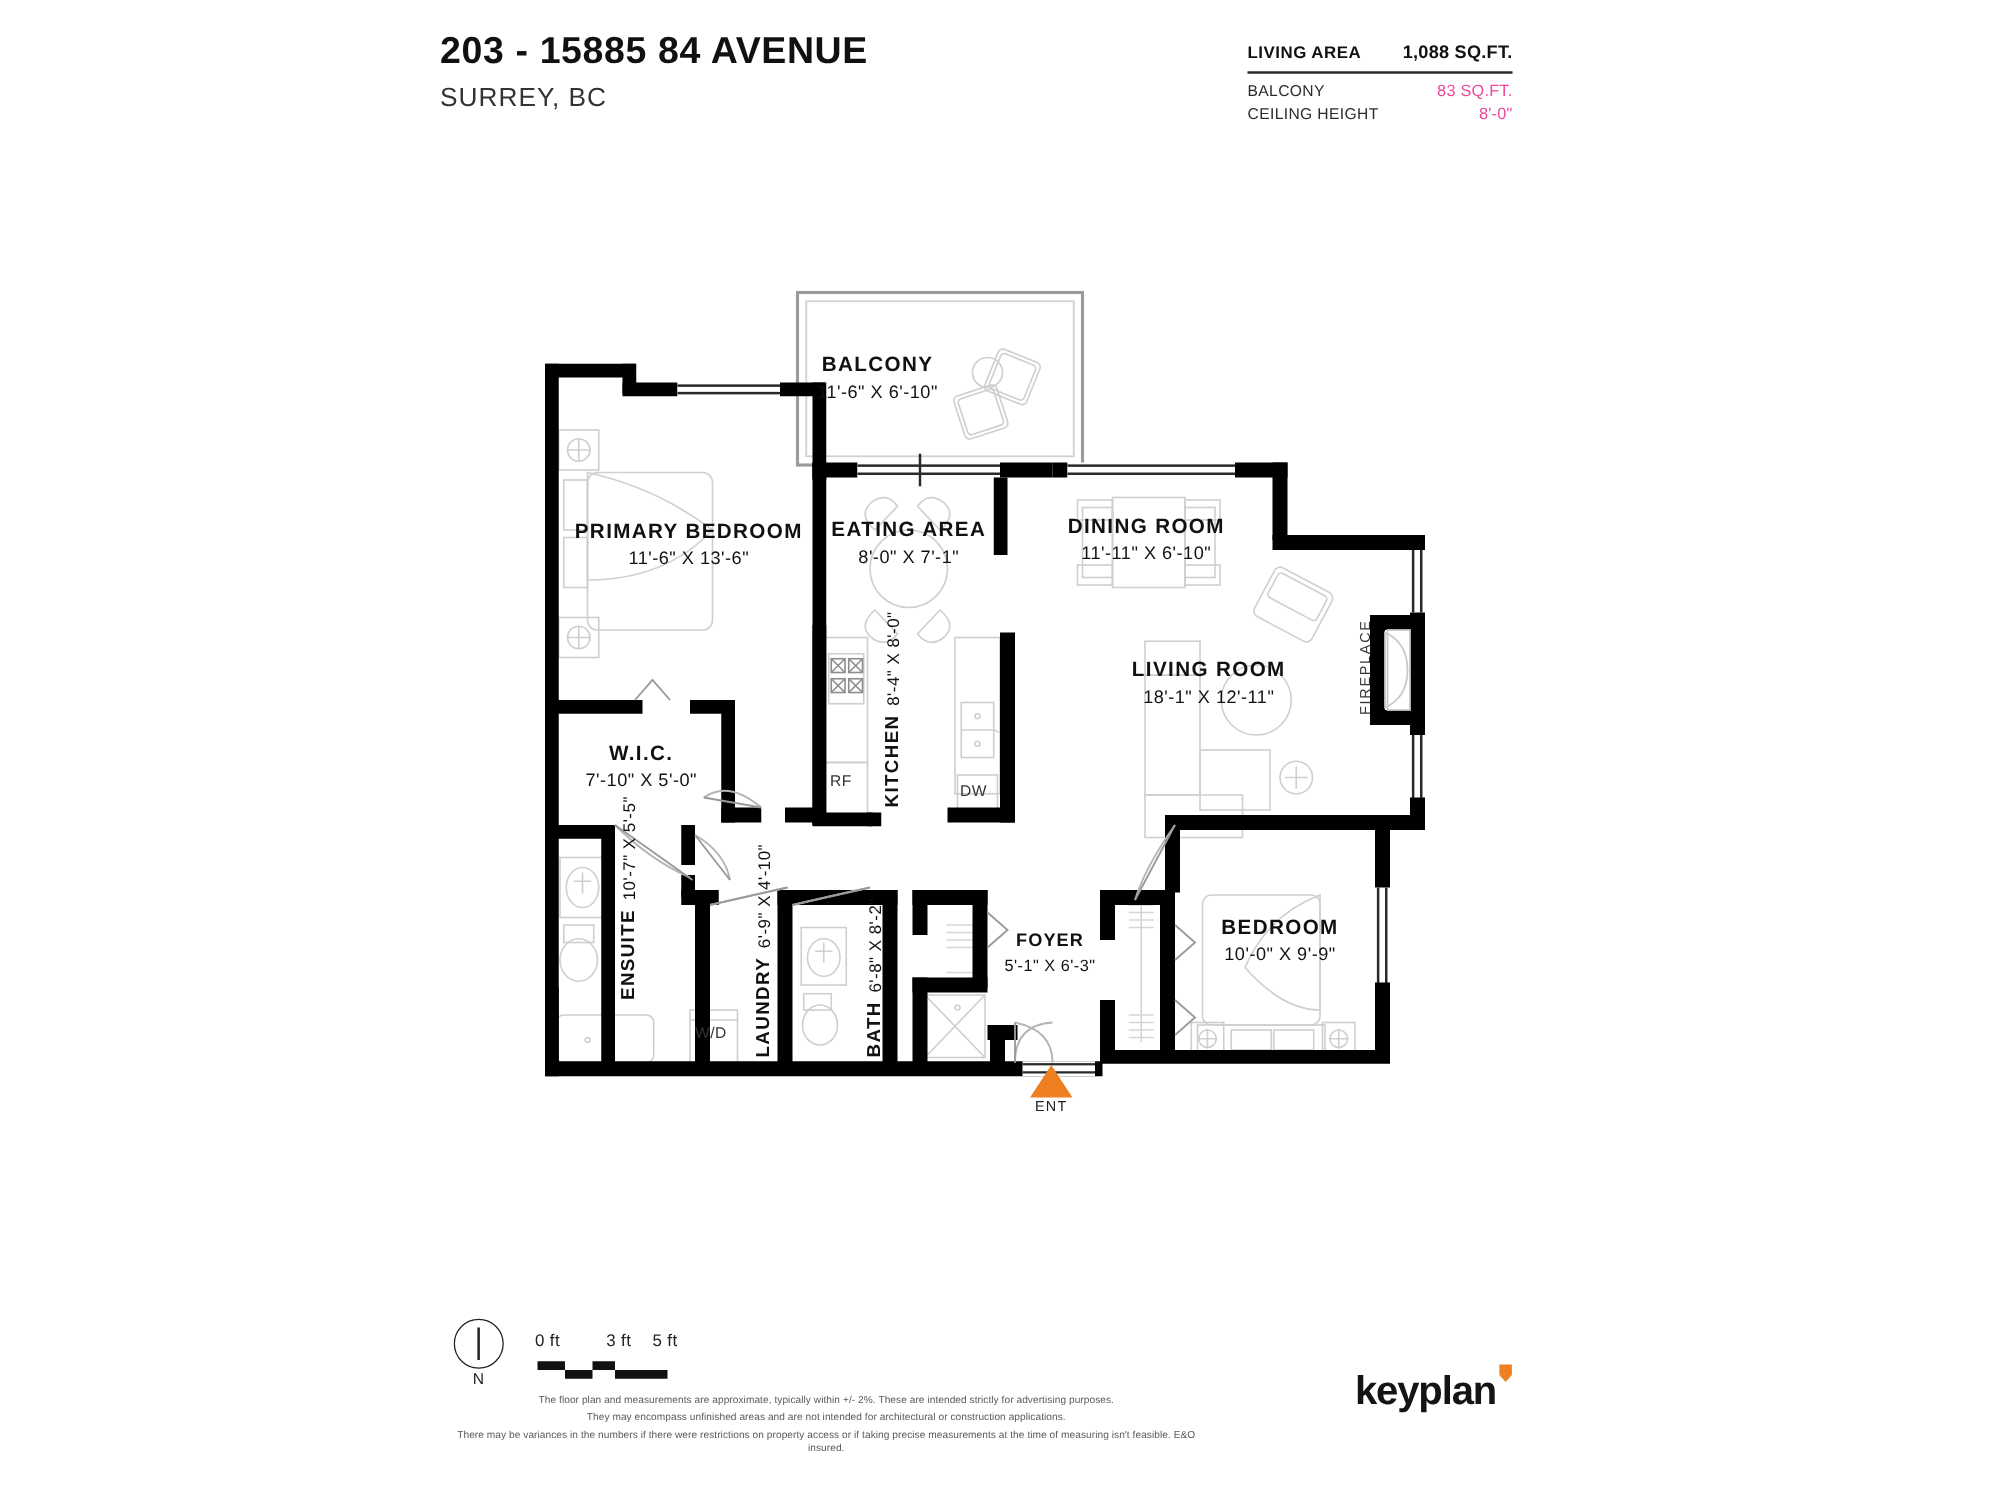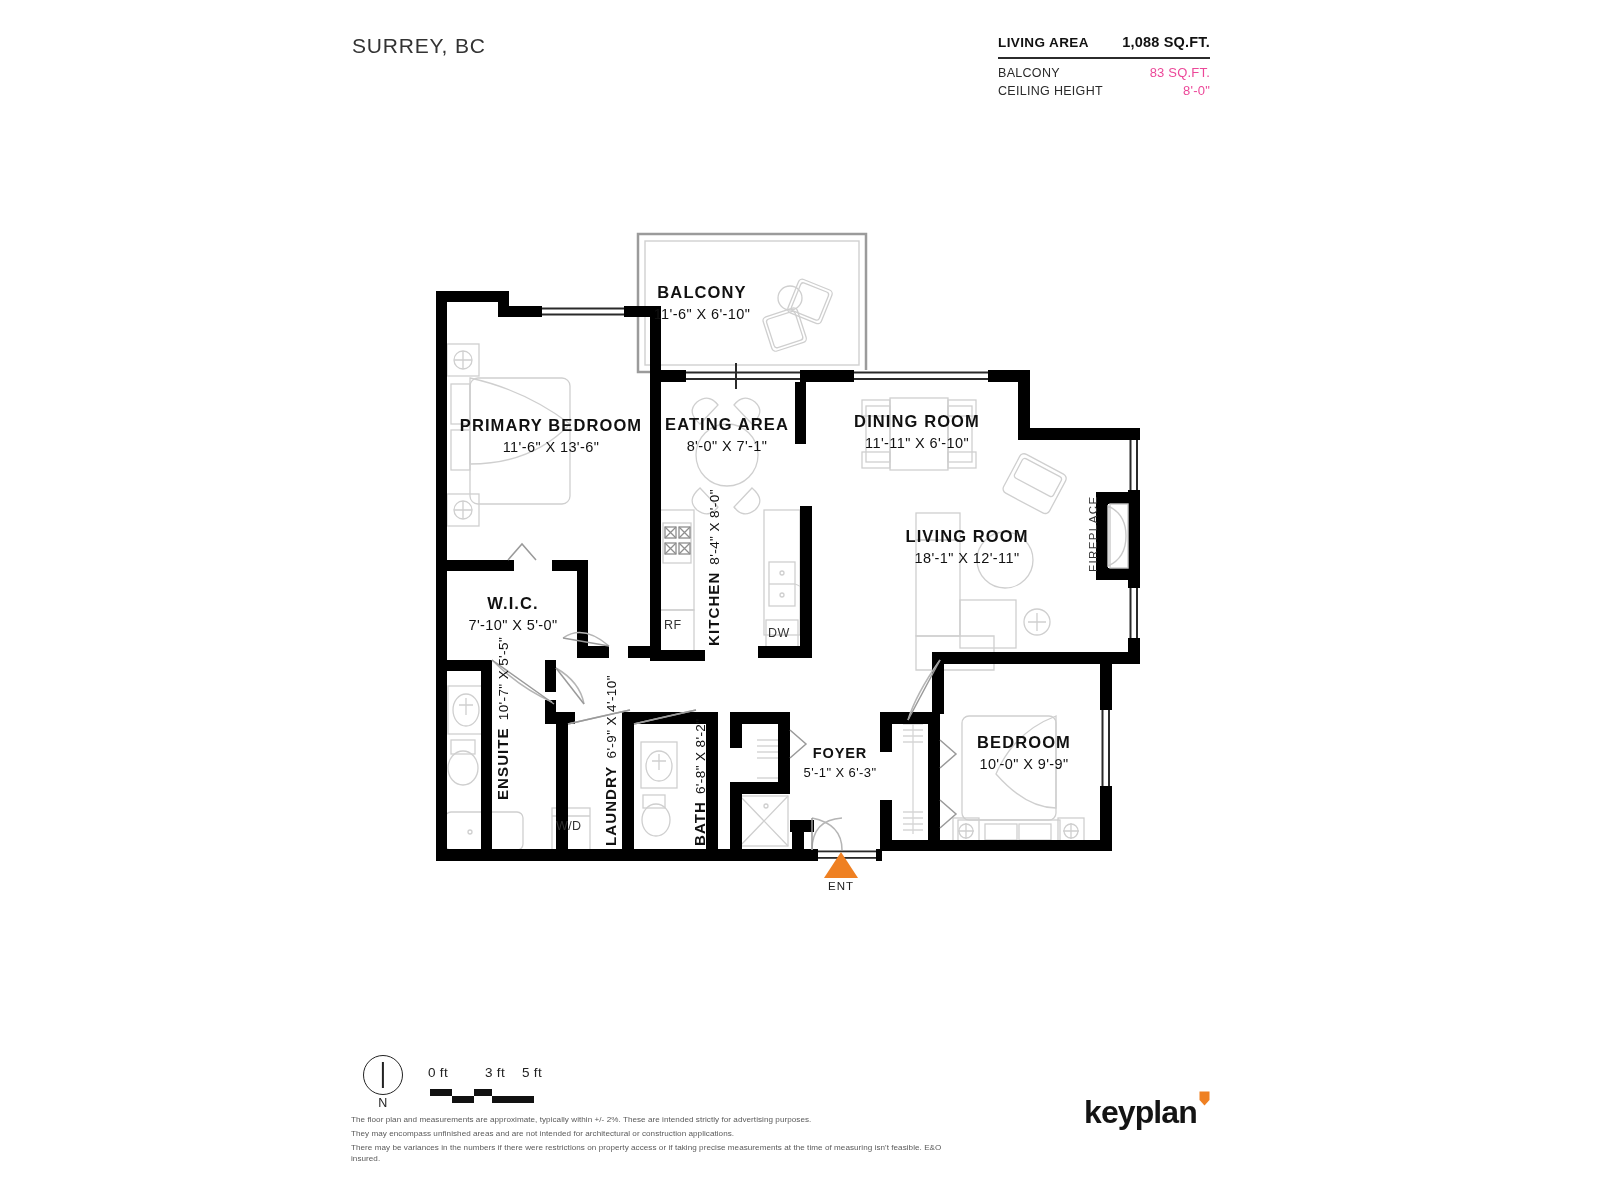--- a/index.html
+++ b/index.html
@@ -47,32 +47,33 @@
   #compass{position:absolute;left:360px;top:1055px;width:46px;text-align:center;}
   #compass-circle{width:38px;height:38px;border:1.6px solid #222;border-radius:50%;position:relative;margin:0 auto;}
   #compass-needle{position:absolute;left:50%;top:6px;width:2.2px;height:26px;background:#222;transform:translateX(-50%);}
   #compass-n{font-size:12.5px;color:#222;margin-top:1px;letter-spacing:.5px;}
 
   #scalebar{position:absolute;left:428px;top:1065px;}
   #scale-ticks{position:relative;height:20px;width:125px;}
   #scale-ticks span{position:absolute;font-size:13.5px;color:#222;letter-spacing:.3px;}
   #scale-graphic{position:absolute;left:0;top:22px;}
 
-  #disclaimer{position:absolute;left:351px;top:1114px;width:620px;}
+  #disclaimer{position:absolute;left:351px;top:1114px;width:620px;text-align:center;}
   #disclaimer p{margin:0 0 2.5px 0;font-size:8.1px;line-height:1.42;color:#5a5a5a;letter-spacing:.05px;}
 
   #logo{position:absolute;left:1084px;top:1094px;}
   #logo-text{font-size:32px;font-weight:700;letter-spacing:-0.9px;color:#141414;position:relative;display:inline-block;}
   #logo-mark{position:absolute;right:-13px;top:-3px;width:11px;height:15px;}
 </style>
 </head>
 <body>
 
 <div id="header">
   <div id="title-block">
+    <div id="plan-title">203 - 15885 84 AVENUE</div>
     <div id="plan-subtitle">SURREY, BC</div>
   </div>
 
   <div id="area-table">
     <div class="area-row primary">
       <span class="area-label">LIVING AREA</span>
       <span class="area-value">1,088 SQ.FT.</span>
     </div>
     <div id="area-divider"></div>
     <div class="area-row sub">

